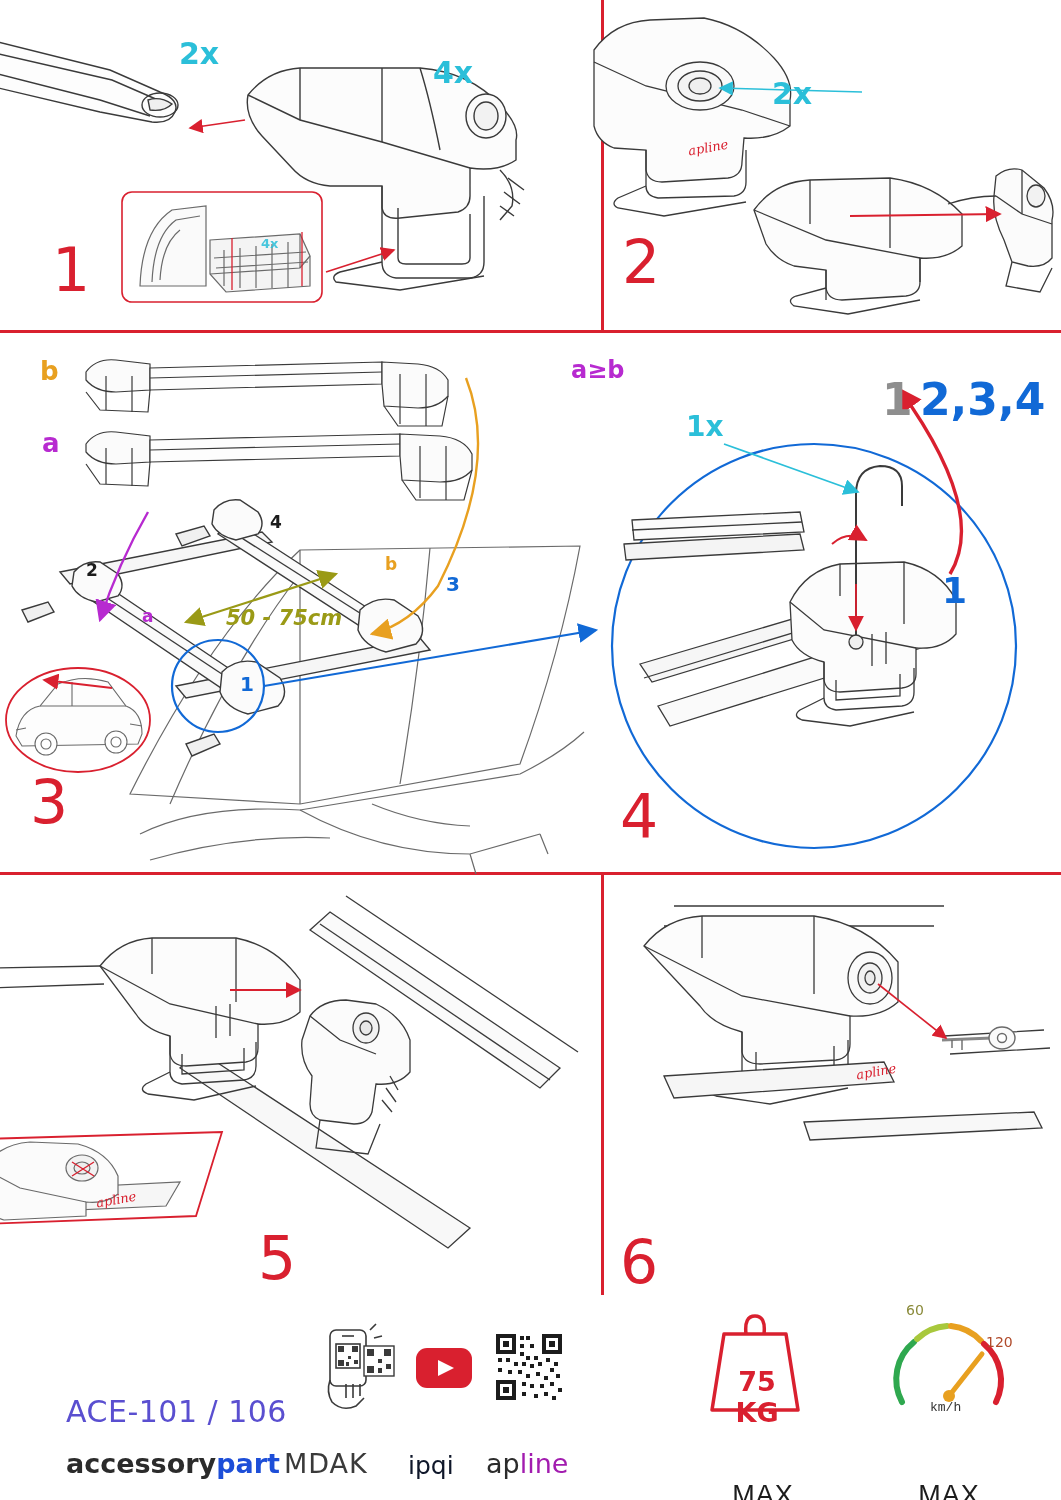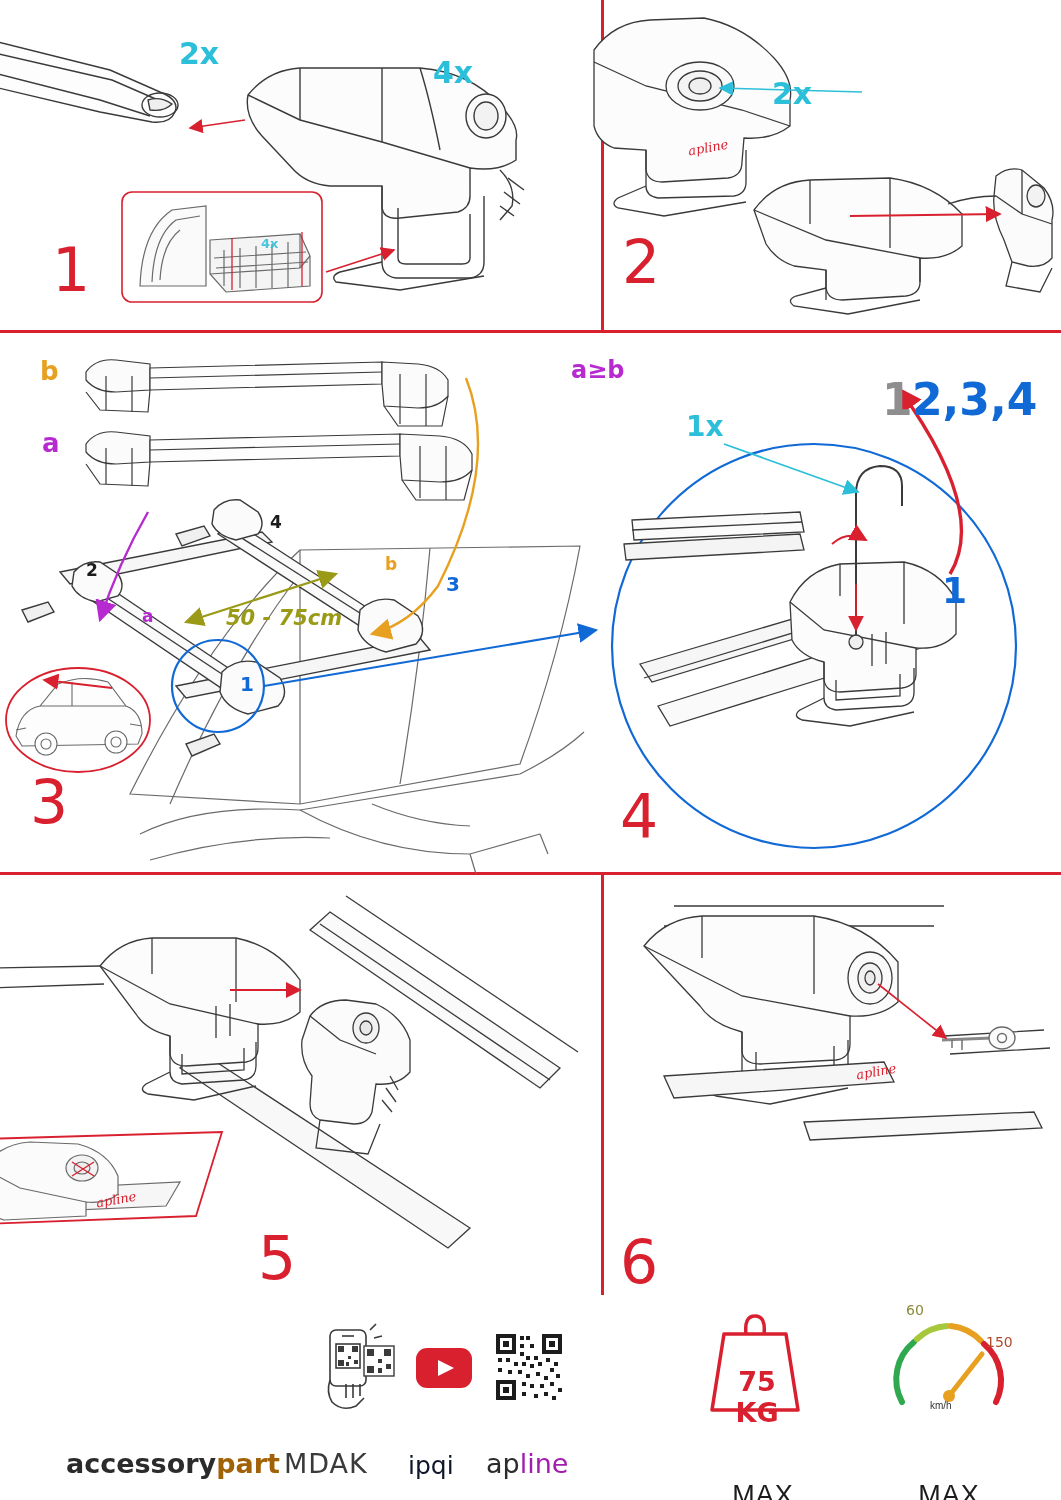--- a/index.html
+++ b/index.html
@@ -55,21 +55,21 @@
     letter-spacing:0.5px;
     font-family:"DejaVu Sans", sans-serif;
   }
   .brand-accessory {
     position:absolute;
     font-size:27px;
     font-weight:700;
     font-family:"DejaVu Sans", sans-serif;
     color:#2b2b2b;
   }
-  .brand-accessory .part { color:#a16207; }
+  .brand-accessory .part { color:#1d4ed8; }
 
   .brand-mdak {
     position:absolute;
     font-size:27px;
     color:#3a3a3a;
     letter-spacing:1px;
     font-family:"DejaVu Sans", sans-serif;
   }
   .brand-ipqi {
     position:absolute;
@@ -95,23 +95,23 @@
   }
   .weight-text {
     position:absolute;
     font-size:27px;
     color:#d9202f;
     font-weight:700;
     font-family:"DejaVu Sans", sans-serif;
   }
   .kmh {
     position:absolute;
-    font-size:10px;
+    font-size:13px;
     color:#333;
-    font-family:Liberation Sans, sans-serif;
+    font-family:Liberation Mono, monospace;
   }
   .gauge-tick {
     position:absolute;
     font-size:14px;
     color:#8a8a3a;
     font-family:"DejaVu Sans", sans-serif;
   }
   .apline-logo {
     position:absolute;
     font-size:13px;
@@ -432,21 +432,21 @@
           </marker>
         <marker id="arrCy4" markerWidth="9" markerHeight="9" refX="8" refY="4.5" orient="auto">
             <path d="M0 0 L9 4.5 L0 9 z" fill="#2bbfd9"></path>
           </marker>
       </defs>
     </svg>
     <div class="callout magenta" style="left:-33px;top:22px;font-size:24px;color:#b72ad0;">a≥b</div>
     <div class="callout cyan" style="left:82px;top:76px;font-size:28px;">1x</div>
     <div class="callout blue" style="left:338px;top:236px;font-size:36px;">1</div>
     <div class="big-seq grey" style="left:278px;top:40px;">1</div>
-    <div class="big-seq blue" style="left:308px;top:40px;">2,3,4</div>
+    <div class="big-seq blue" style="left:316px;top:40px;">2,3,4</div>
     <div class="step-num" style="left:16px;top:452px;">4</div>
   </div>
 
   <div class="panel" style="left:0;top:876px;width:601px;height:420px;">
     <svg width="601" height="420" viewBox="0 0 601 420">
       <g fill="none" stroke="#3a3a3a" stroke-width="1.3">
 
         <path d="M330 36 L560 192 L540 212 L310 54 Z" fill="#fafafa"></path>
         <path d="M320 48 L550 204"></path>
         <path d="M198 174 L470 352 L448 372 L180 192 Z" fill="#f8f8f8"></path>
@@ -531,20 +531,21 @@
             <path d="M0 0 L9 4.5 L0 9 z" fill="#d9202f"></path>
           </marker>
       </defs>
     </svg>
     <div class="apline-logo" style="left:252px;top:188px;">apline</div>
     <div class="step-num" style="left:16px;top:356px;">6</div>
   </div>
 
   <div class="panel" style="left:0;top:1296px;width:1061px;height:204px;">
 
+    <div class="footer-title" style="left:66px;top:98px;">ACE-101 / 106</div>
 
     <div class="brand-accessory" style="left:66px;top:152px;">
       <span>accessory</span><span class="part">part</span>
     </div>
 
     <svg width="80" height="92" style="left:320px;top:30px;">
       <g fill="none" stroke="#3a3a3a" stroke-width="1.6">
         <rect x="10" y="4" width="36" height="56" rx="6" fill="#ffffff"></rect>
         <path d="M22 10 L34 10"></path>
         <rect x="16" y="18" width="24" height="24" fill="#ffffff"></rect>
@@ -626,18 +627,18 @@
 
     <svg width="130" height="110" style="left:884px;top:10px;">
       <path d="M18 96 A48 48 0 0 1 30 36" fill="none" stroke="#2fa84f" stroke-width="6" stroke-linecap="round"></path>
       <path d="M33 33 A48 48 0 0 1 63 20" fill="none" stroke="#a8c83c" stroke-width="6" stroke-linecap="round"></path>
       <path d="M67 20 A48 48 0 0 1 97 35" fill="none" stroke="#e8a020" stroke-width="6" stroke-linecap="round"></path>
       <path d="M100 38 A48 48 0 0 1 112 96" fill="none" stroke="#d9202f" stroke-width="6" stroke-linecap="round"></path>
       <circle cx="65" cy="90" r="6" fill="#e8a020"></circle>
       <path d="M65 90 L98 48" stroke="#e8a020" stroke-width="5" stroke-linecap="round"></path>
     </svg>
     <div class="gauge-tick" style="left:906px;top:6px;">60</div>
-    <div class="gauge-tick" style="left:986px;top:38px;color:#b04a2a;">150</div>
+    <div class="gauge-tick" style="left:986px;top:38px;color:#b04a2a;">120</div>
     <div class="kmh" style="left:930px;top:104px;">km/h</div>
     <div class="max-label" style="left:904px;top:150px;width:90px;text-align:center;">MAX</div>
   </div>
 
 </div>
 
 </body></html>

